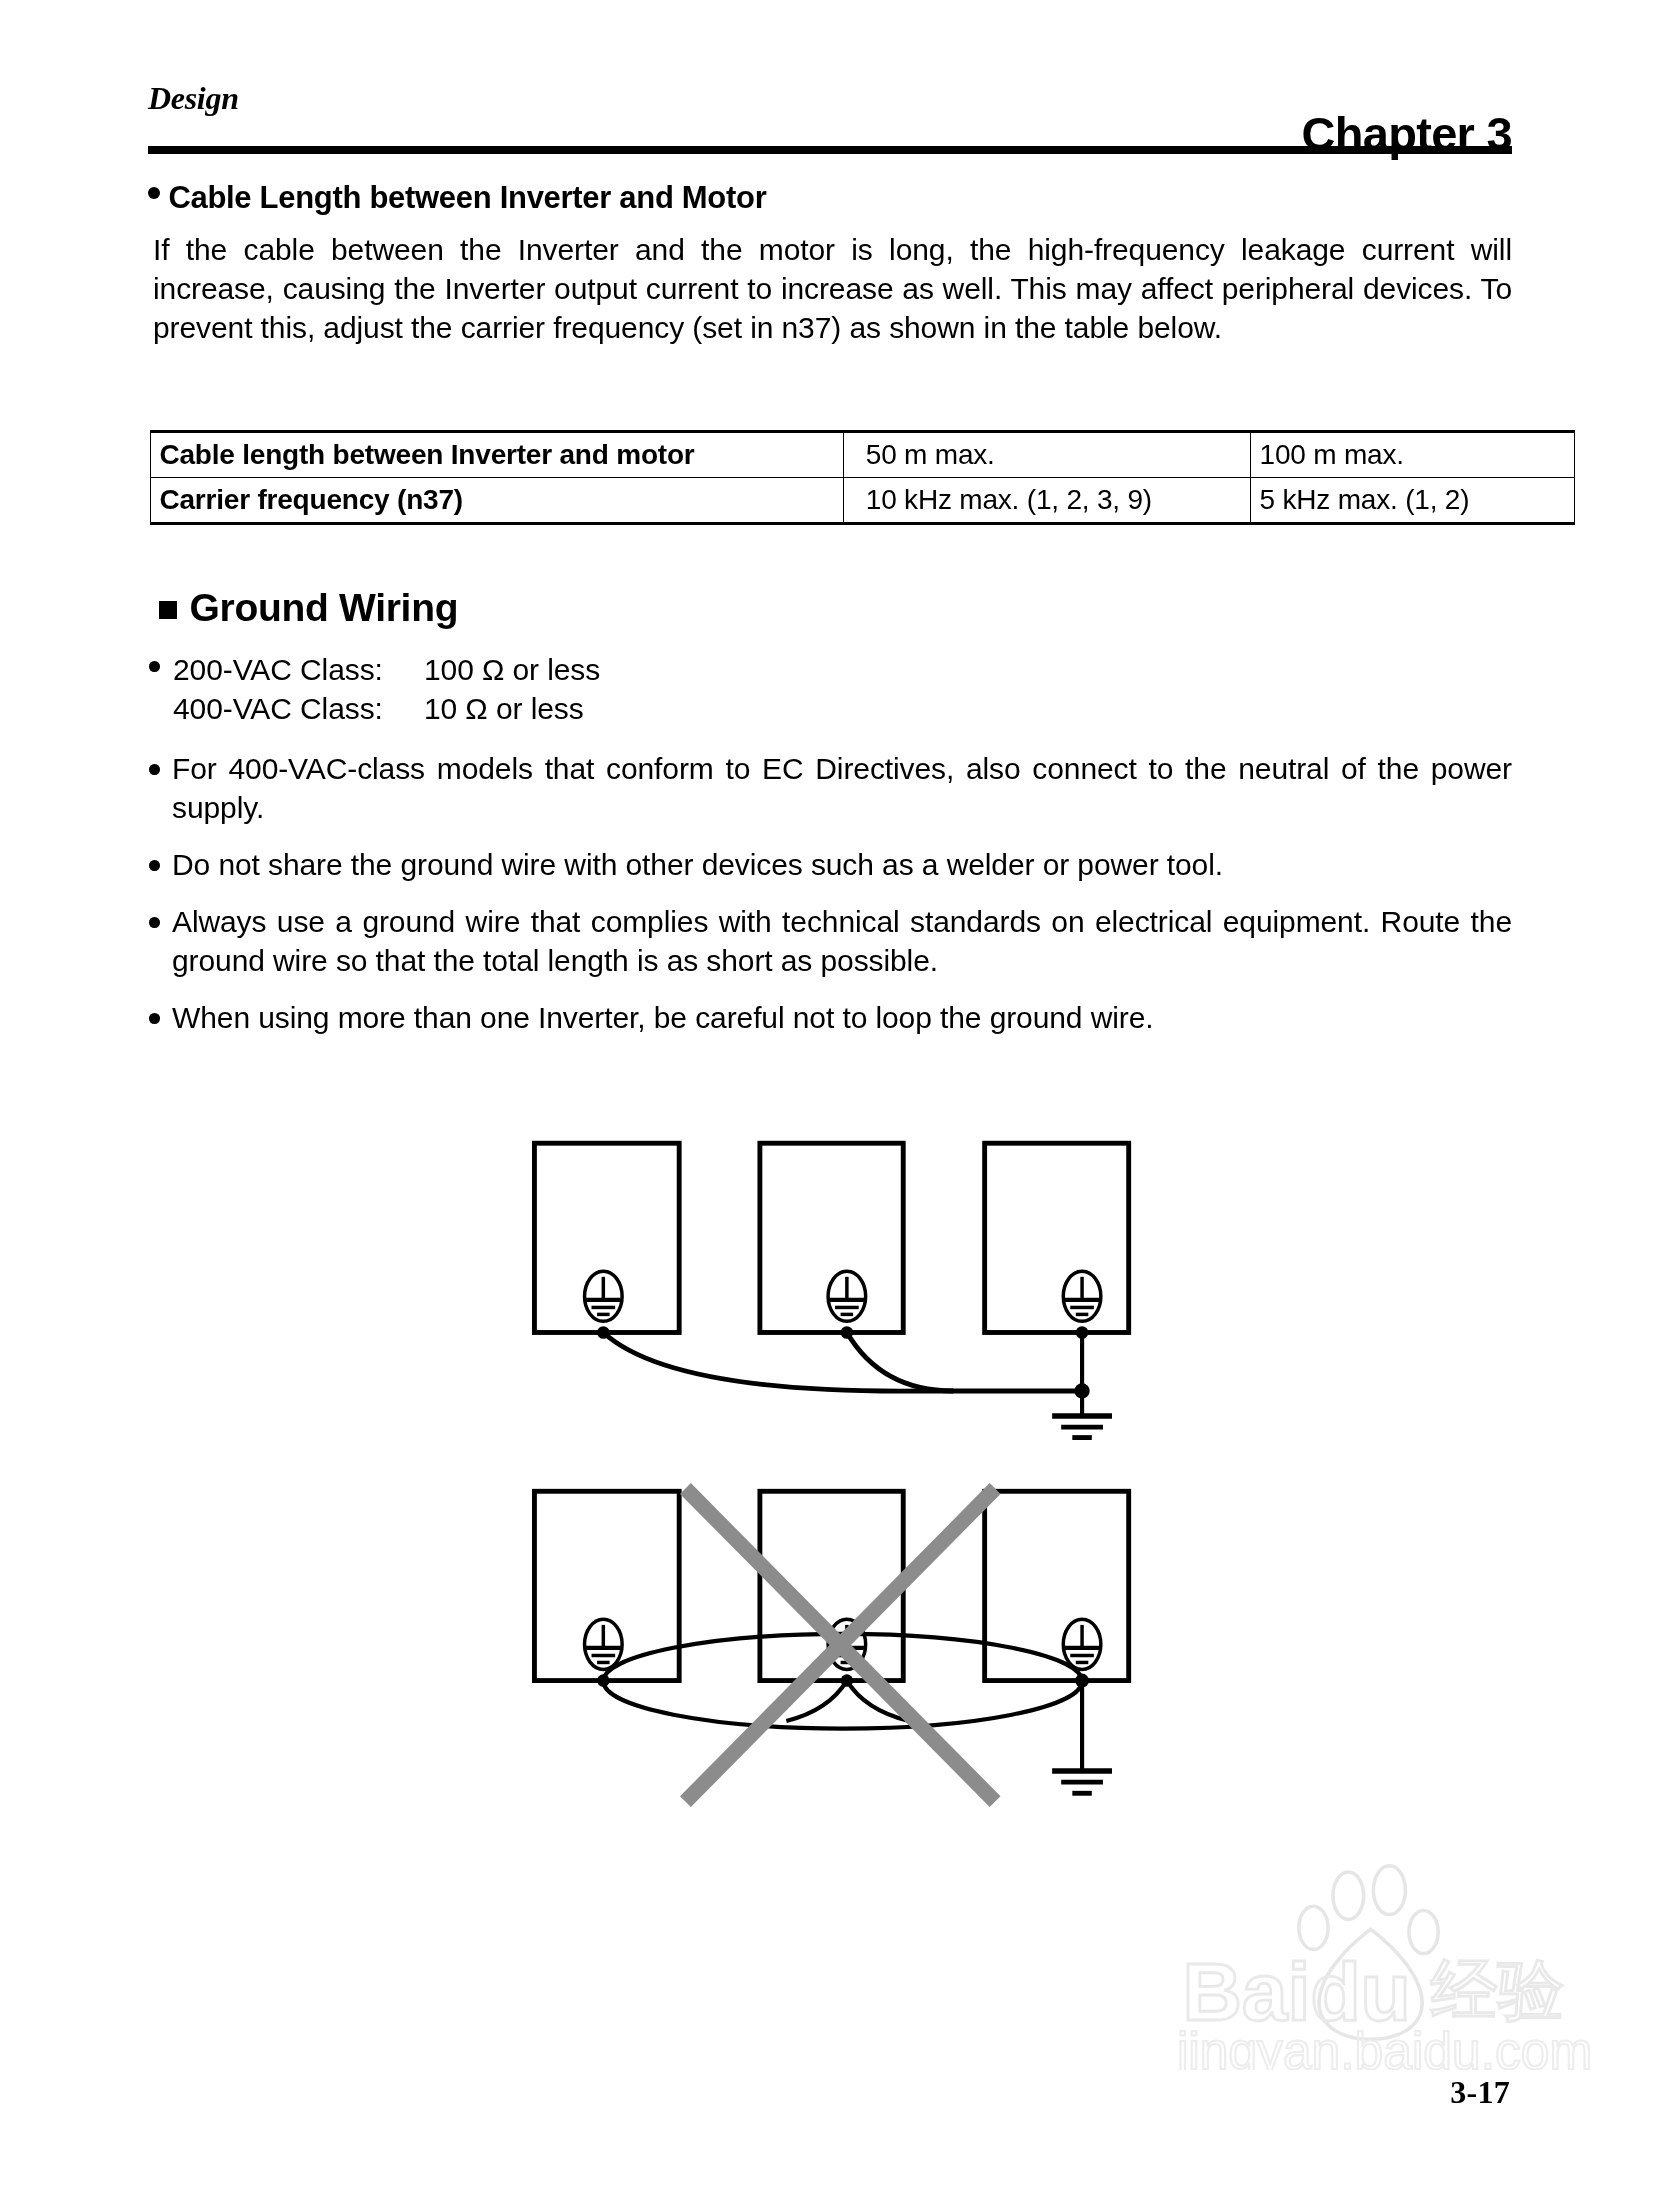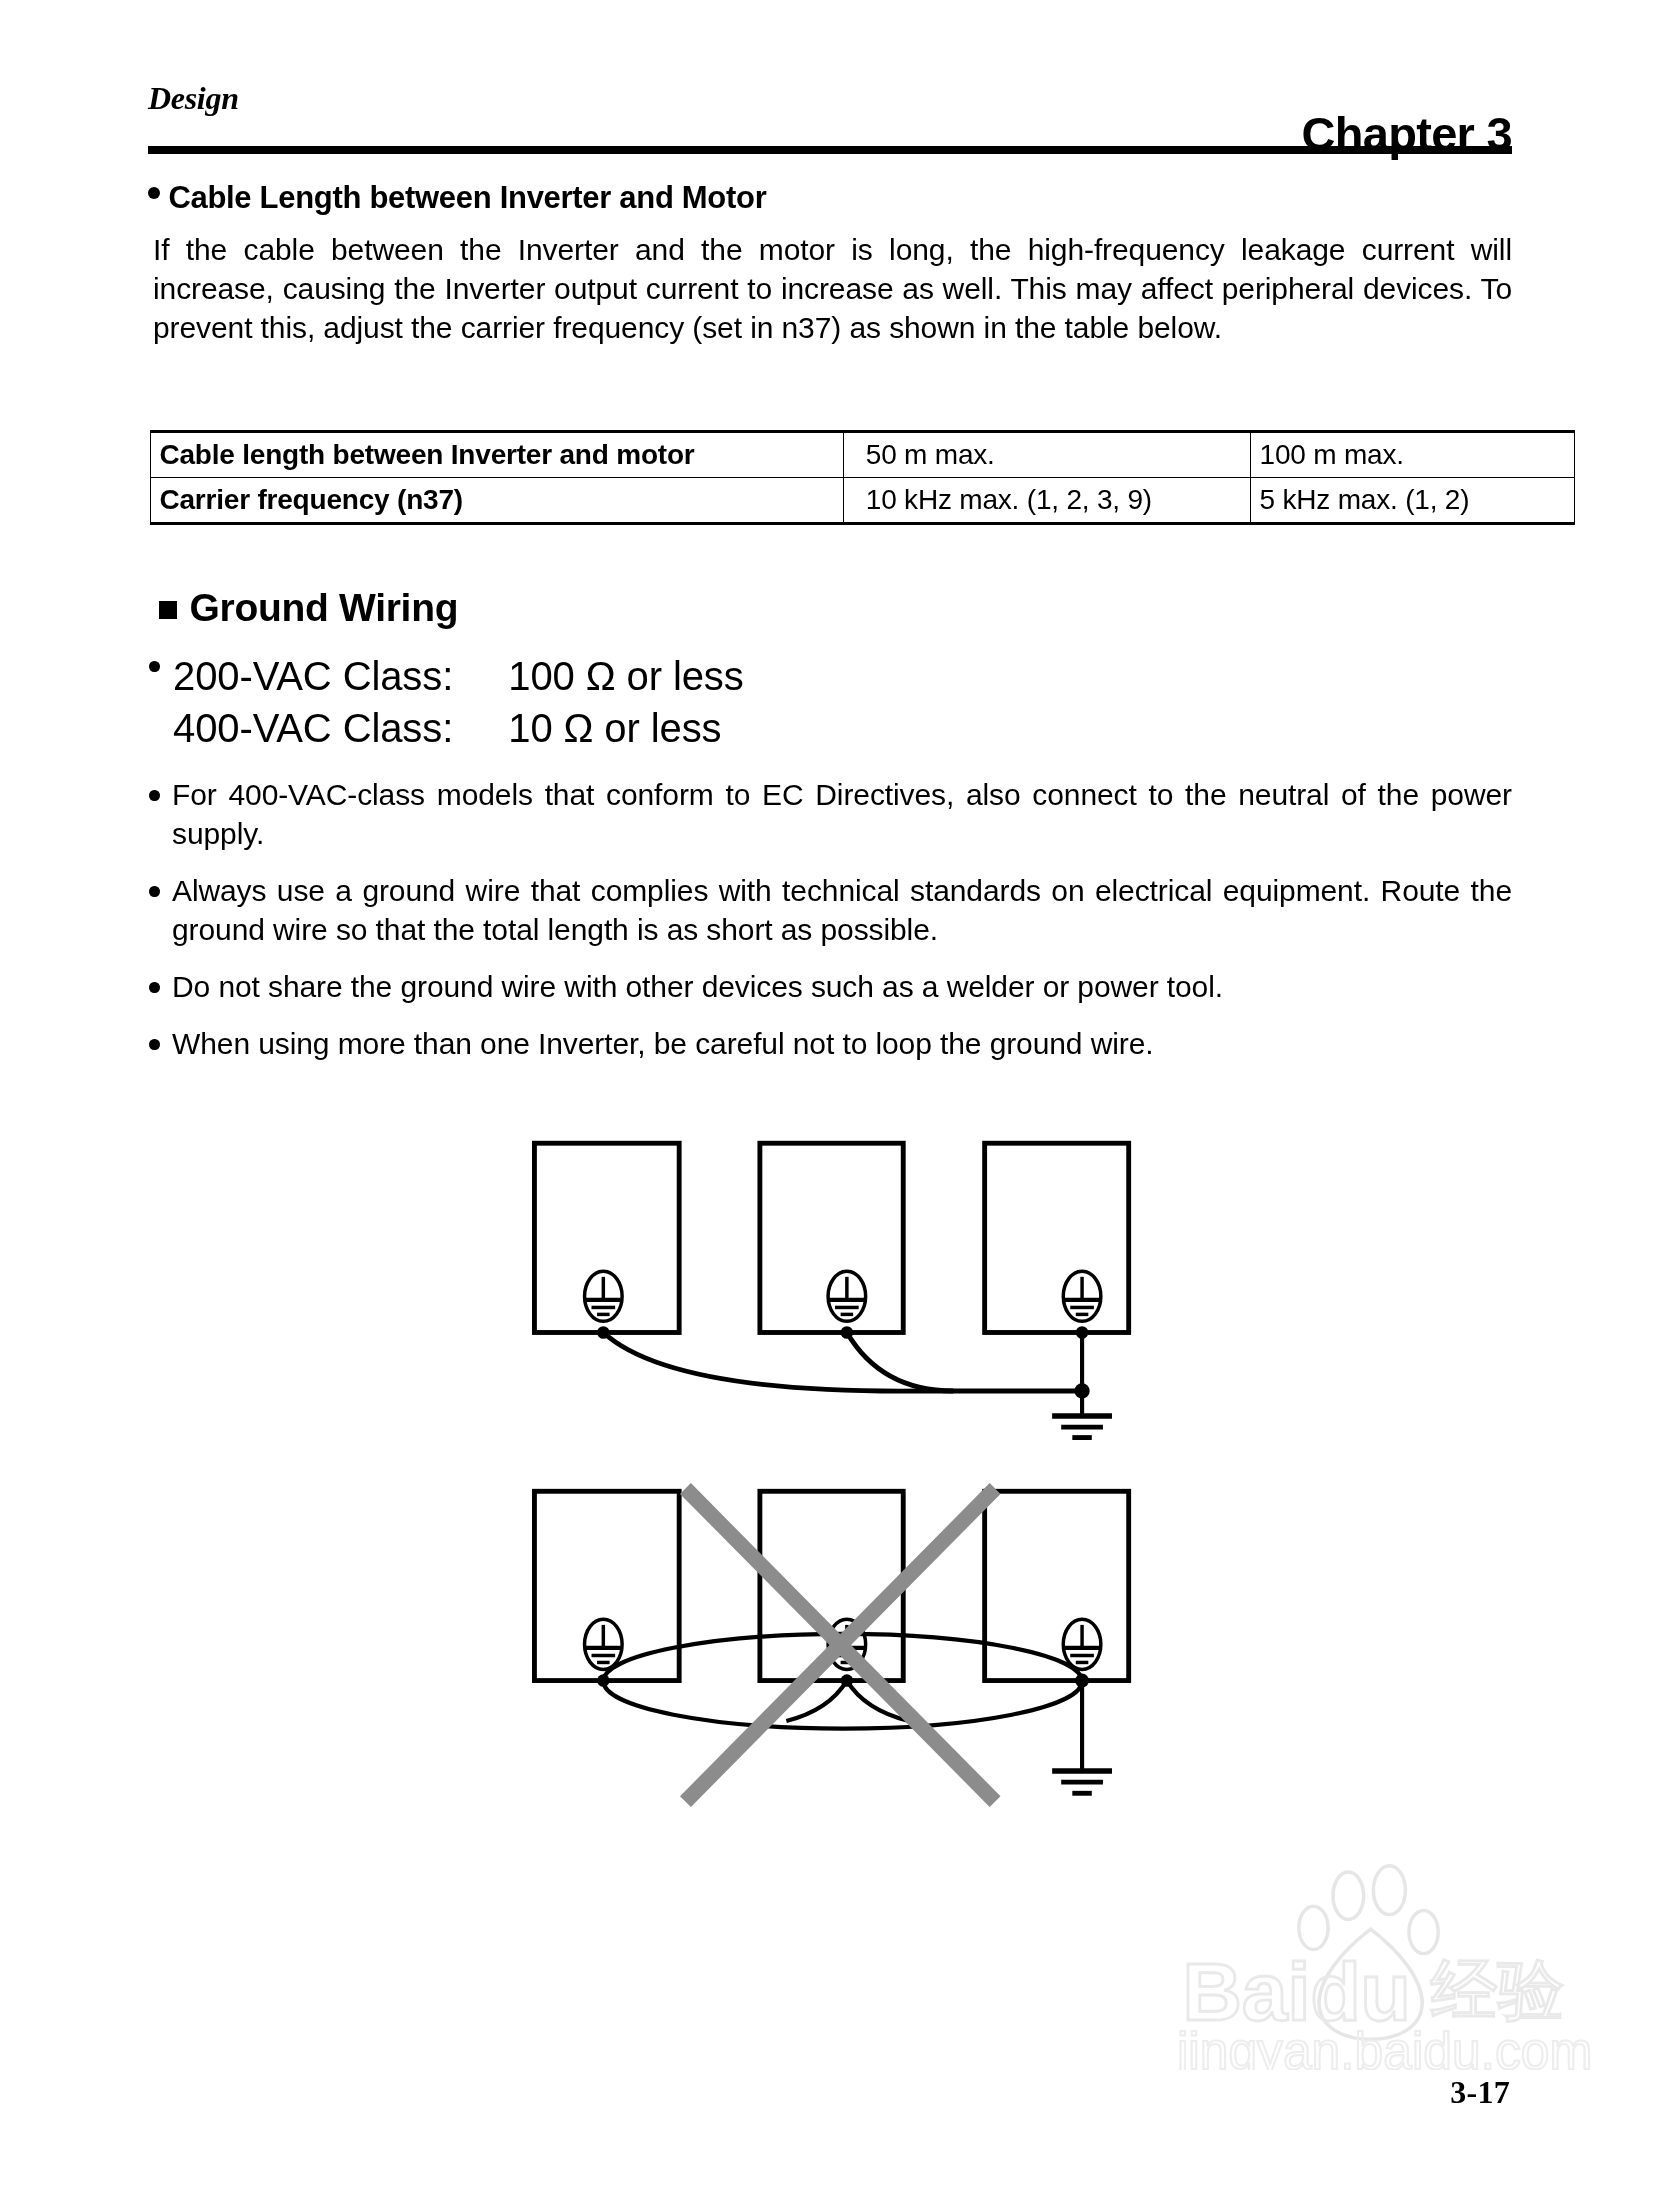--- a/index.html
+++ b/index.html
@@ -150,21 +150,21 @@
     position: absolute;
     left: 1.4px;
     top: 15.3px;
     width: 10.4px;
     height: 10.4px;
     border-radius: 50%;
     background: #000;
   }
   .bitem.tight { margin-bottom: 4.2px; }
   .subline {
-    font-size: 40px;
+    font-size: 30px;
     line-height: 1.30;
     letter-spacing: -0.1px;
     padding-left: 25px;
     white-space: pre;
     text-align: left;
   }
 
   
   .diagram {
     position: absolute;
@@ -235,26 +235,26 @@
     <div class="subline">200-VAC Class:     100 Ω or less</div>
     <div class="subline" style="margin-bottom:21px;">400-VAC Class:     10 Ω or less</div>
 
     <div class="bitem">
       <span class="bdot"></span>
       <span>For 400-VAC-class models that conform to EC Directives, also connect to the neutral of the power supply.</span>
     </div>
 
     <div class="bitem">
       <span class="bdot"></span>
+      <span>Do not share the ground wire with other devices such as a welder or power tool.</span>
+    </div>
+
+    <div class="bitem">
+      <span class="bdot"></span>
       <span>Always use a ground wire that complies with technical standards on electrical equipment. Route the ground wire so that the total length is as short as possible.</span>
-    </div>
-
-    <div class="bitem">
-      <span class="bdot"></span>
-      <span>Do not share the ground wire with other devices such as a welder or power tool.</span>
     </div>
 
     <div class="bitem">
       <span class="bdot"></span>
       <span>When using more than one Inverter, be careful not to loop the ground wire.</span>
     </div>
 
   </div>
 
   <div class="diagram" style="left:508px; top:1114px;">

